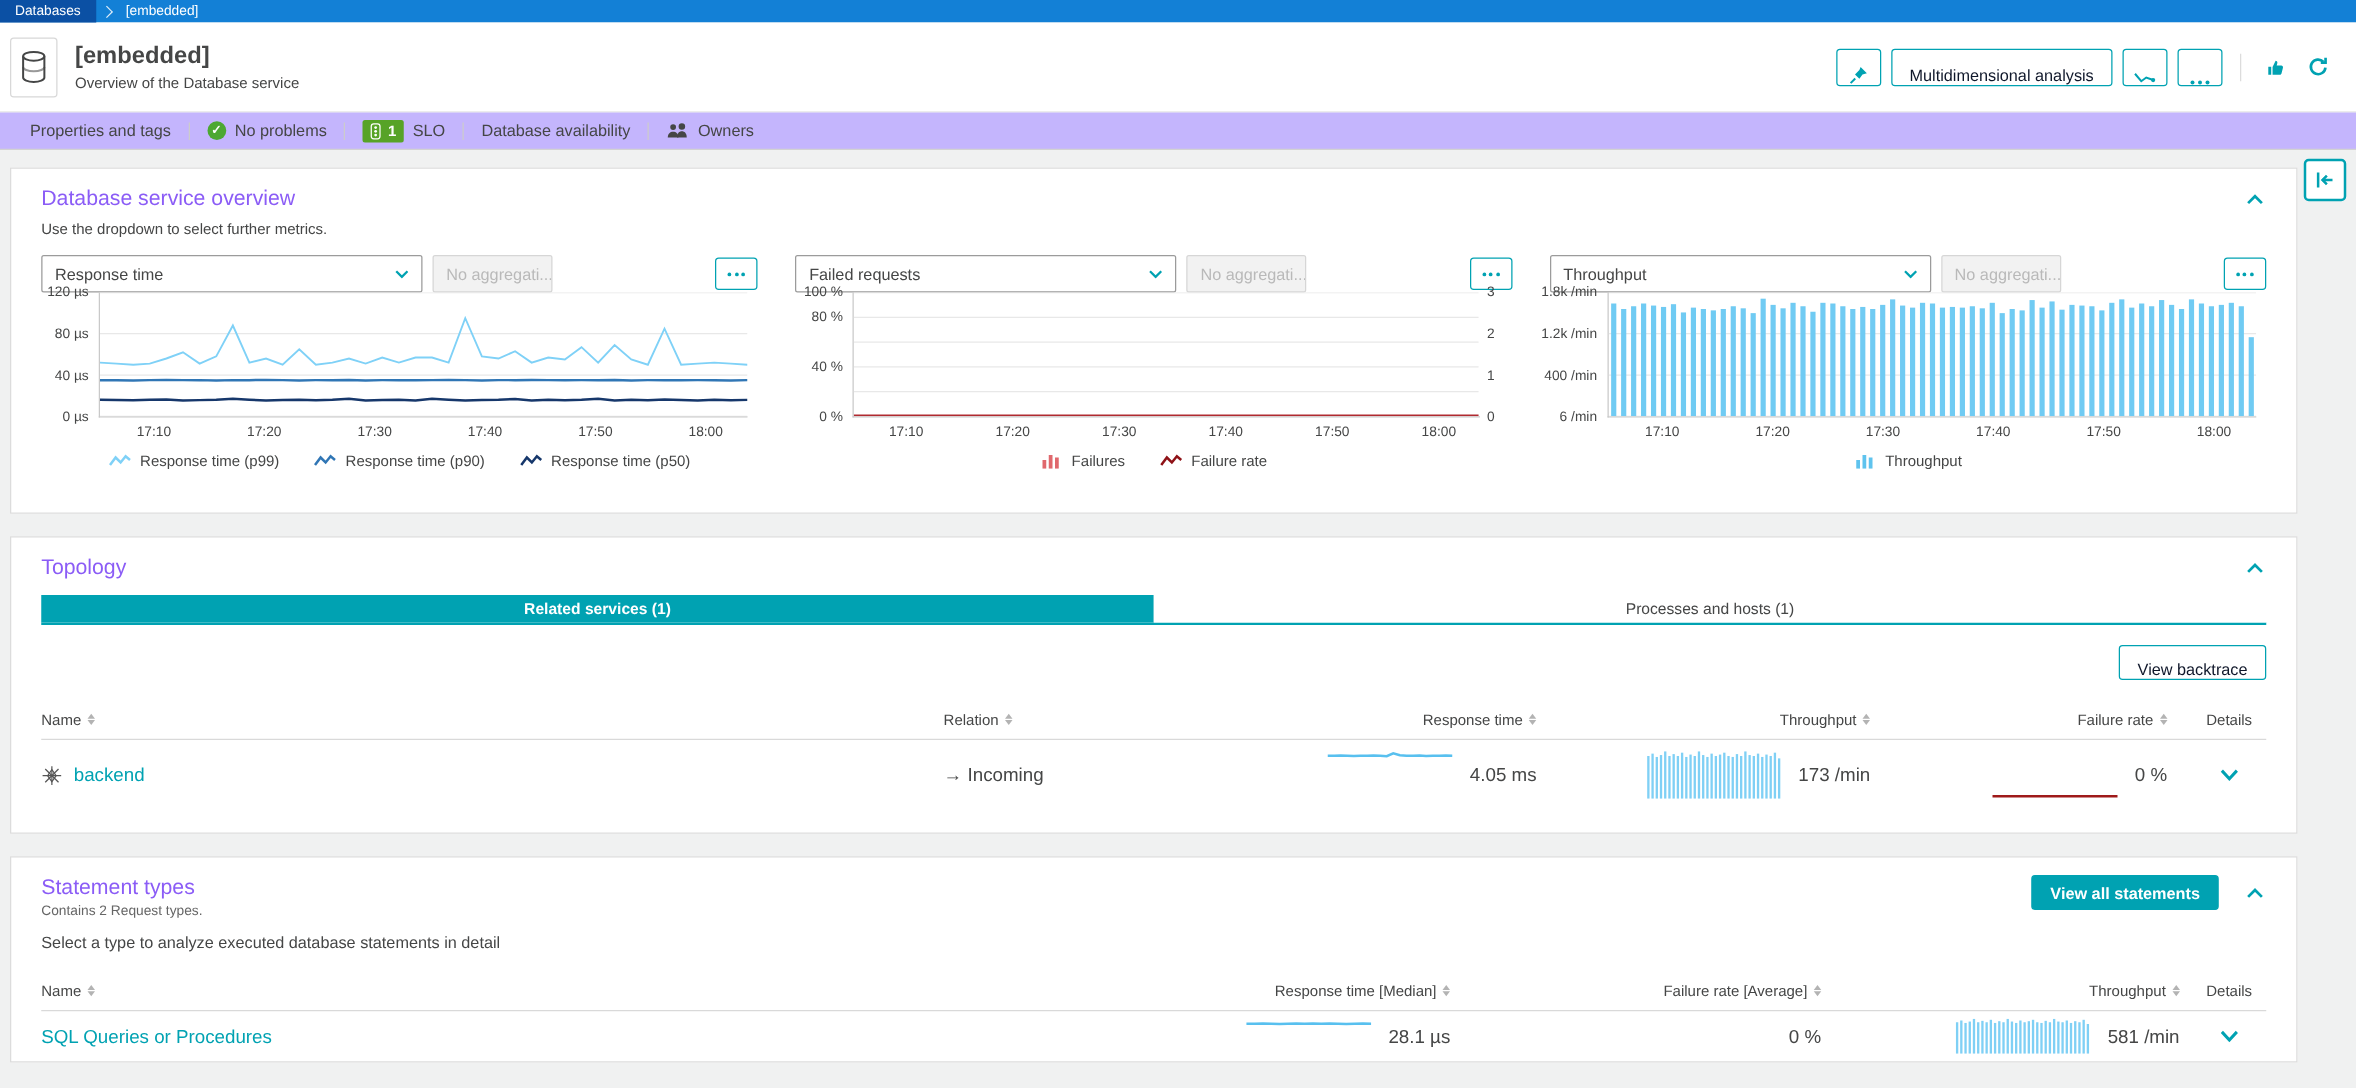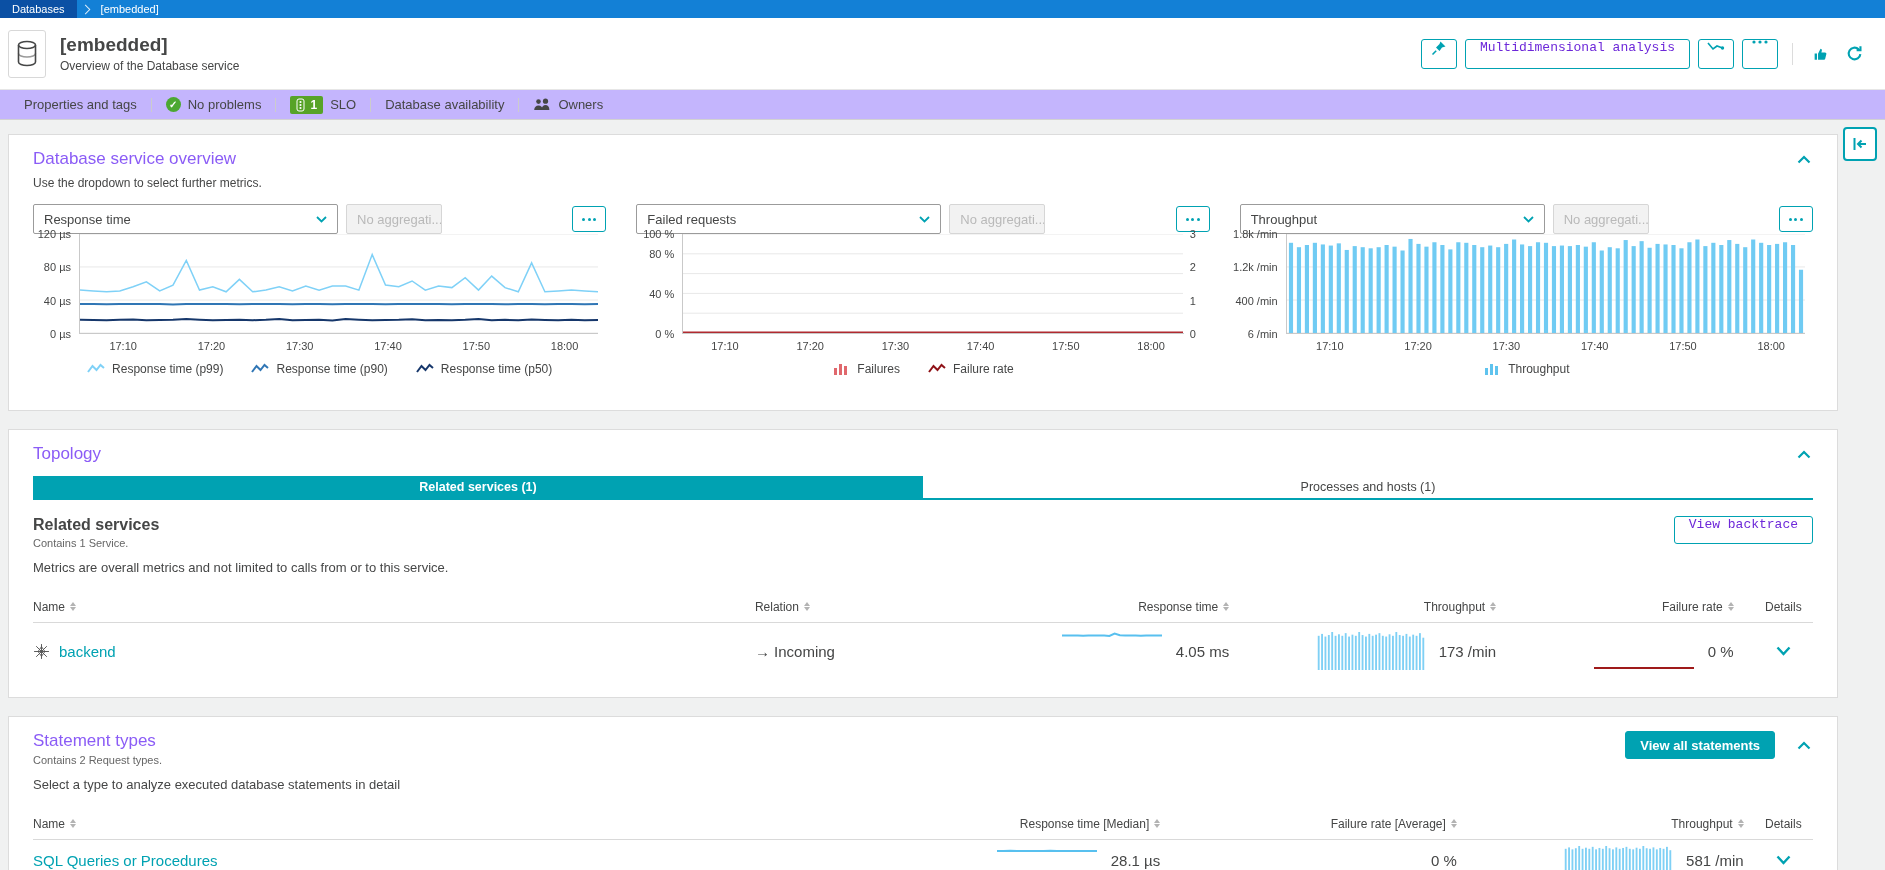--- a/index.html
+++ b/index.html
@@ -12,21 +12,21 @@
   
   .topbar { height:18px; background:#1380d6; display:flex; align-items:center; color:#fff; font-size:11px; }
   .crumb-chip { background:#0b50a4; height:100%; display:flex; align-items:center; padding:0 12px; cursor:pointer; }
   .crumb-sep { width:7px; height:7px; border-top:1.5px solid rgba(255,255,255,.85); border-right:1.5px solid rgba(255,255,255,.85); transform:rotate(45deg); margin:0 12px 0 5px; }
   
   .header { background:#fff; height:72px; display:flex; align-items:center; padding:0 18px 0 8px; border-bottom:1px solid #e6e6e6; }
   .entity-icon-box { width:38px; height:48px; border:1px solid #d8d8d8; border-radius:3px; background:#fff; display:flex; align-items:center; justify-content:center; margin-right:14px; }
   .header-titles h1 { margin:0; font-size:19px; font-weight:600; color:#454646; }
   .header-sub { font-size:12px; margin-top:3px; }
   .header-actions { margin-left:auto; display:flex; align-items:center; gap:8px; }
-  .btn-outline { border:1px solid #00a2b2; color:#6d28d9; background:#fff; border-radius:3px; font-size:13px; height:30px; display:flex; align-items:flex-start; justify-content:center; padding:0 14px; cursor:pointer; font-family:Liberation Mono, monospace; }
+  .btn-outline { border:1px solid #00a2b2; color:#0f172a; background:#fff; border-radius:3px; font-size:13px; height:30px; display:flex; align-items:flex-end; justify-content:center; padding:0 14px; cursor:pointer; font-family:Liberation Sans, sans-serif; }
   .btn-icon { width:36px; padding:0; }
   .action-divider { width:1px; height:22px; background:#dcdcdc; margin:0 6px; }
   .ghost-icon { width:26px; height:26px; display:flex; align-items:center; justify-content:center; cursor:pointer; }
   
   .infobar { background:#c4b5fd; height:30px; display:flex; align-items:center; padding-left:10px; border-bottom:1px solid #d2d2d2; font-size:13px; }
   .info-item { display:flex; align-items:center; gap:7px; padding:0 14px; height:100%; cursor:pointer; white-space:nowrap; }
   .info-divider { width:1px; height:14px; background:#ccc; }
   .check-icon { width:15px; height:15px; border-radius:50%; background:#4ca832; color:#fff; font-size:10px; line-height:15px; text-align:center; font-weight:bold; }
   .slo-badge { background:#57a327; border-radius:2px; height:18px; display:flex; align-items:center; padding:0 6px; gap:5px; color:#fff; font-size:12px; font-weight:bold; }
   
@@ -500,25 +500,20 @@
       <div class="topo-tabs">
         <div class="topo-tab active">
           <span>Related services (1)</span>
         </div>
         <div class="topo-tab">
           <span>Processes and hosts (1)</span>
         </div>
       </div>
 
       <div class="rs-head">
-        <div>
-          <div class="rs-heading">Related services</div>
-          <div class="rs-contains">Contains 1 Service.</div>
-          <div class="rs-note">Metrics are overall metrics and not limited to calls from or to this service.</div>
-        </div>
         <button class="btn-outline" style="margin-left:auto;height:28px;">
           <span>View backtrace</span>
         </button>
       </div>
 
       <div class="tbl t1">
         <div class="tbl-h" style="grid-template-columns:7.3fr 2.7fr 2.4fr 2.7fr 2.3fr 0.6fr;">
           <div class="hcell">
             <span>Name</span>
             <span class="sort">

